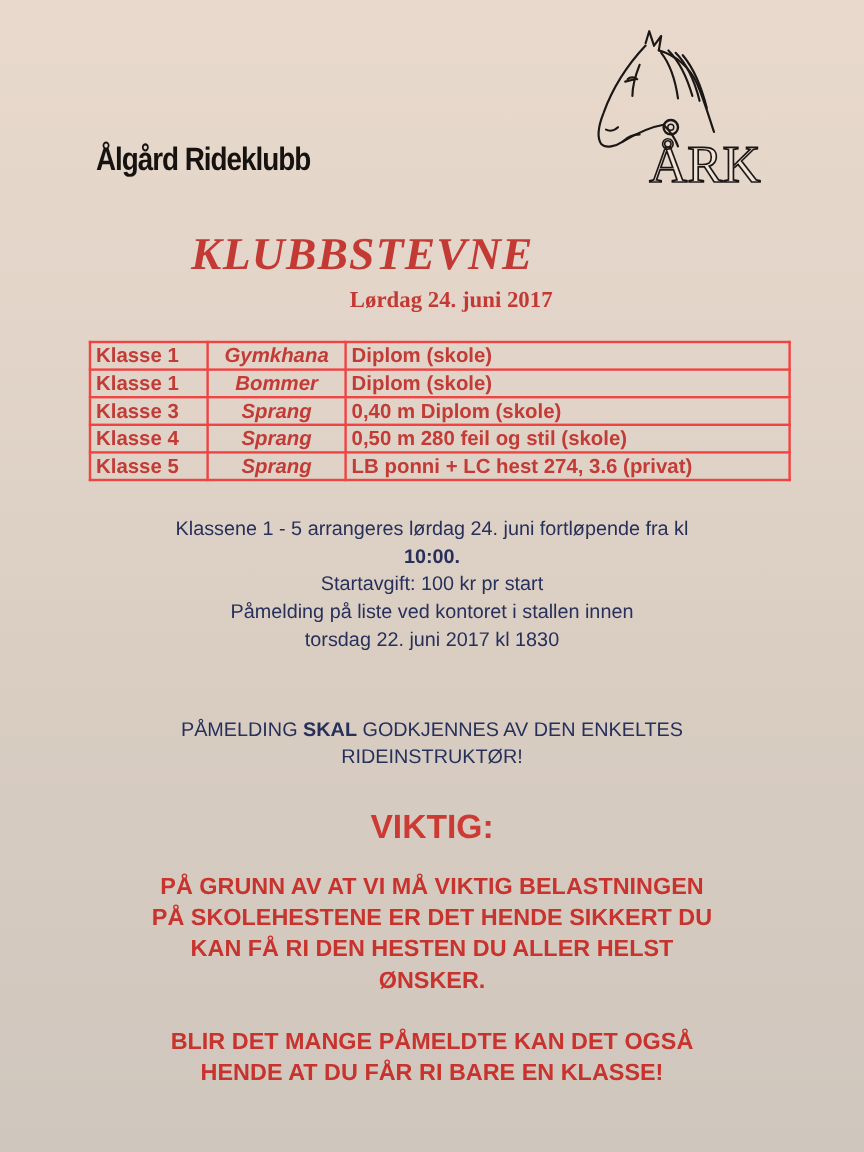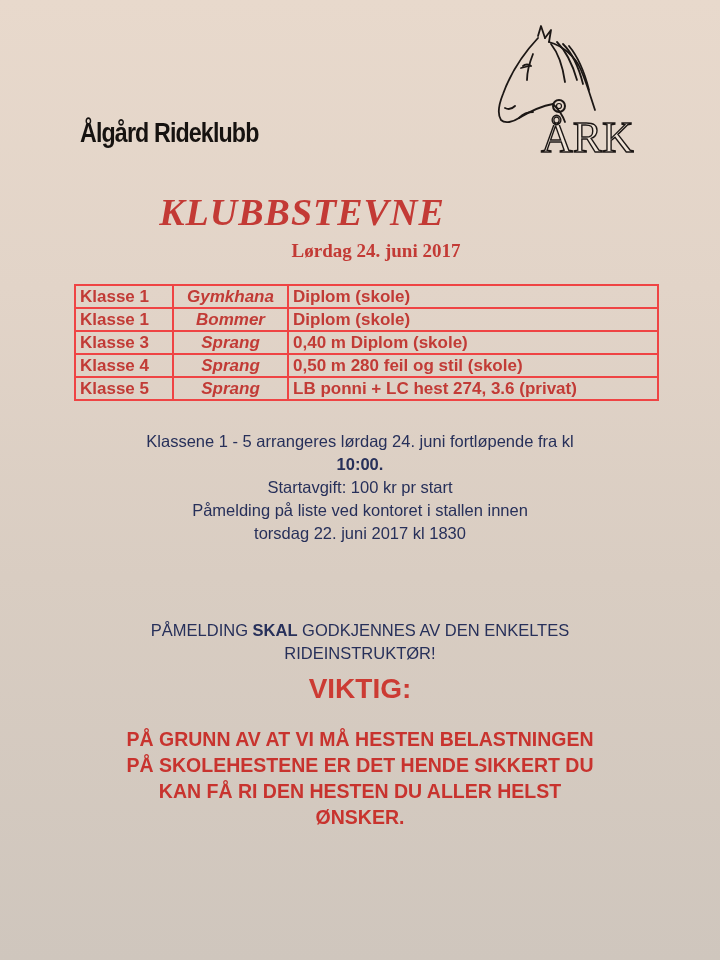--- a/index.html
+++ b/index.html
@@ -38,21 +38,21 @@
     white-space: nowrap;
   }
   td.c-name { width: 88px; }
   td.c-type { width: 105px; text-align: center; font-style: italic; }
   .info {
     position: absolute; left: 0; width: 720px; top: 430px; text-align: center;
     font-size: 16.5px; color: #27305a; line-height: 23px;
   }
   .info .bold { font-weight: bold; }
   .notice {
-    position: absolute; left: 0; width: 720px; top: 619px; text-align: center;
+    position: absolute; left: 0; width: 720px; top: 597px; text-align: center;
     font-size: 16.5px; color: #27305a; line-height: 23px;
   }
   .notice b { font-weight: bold; }
   .important {
     position: absolute; left: 0; width: 720px; top: 673px; text-align: center;
     font-weight: bold; font-size: 28px; color: #cc3b33;
   }
   .warning {
     position: absolute; left: 0; width: 720px; top: 726px; text-align: center;
     font-weight: bold; font-size: 19.5px; color: #c8332e; line-height: 26px;
@@ -134,20 +134,24 @@
   </div>
 
   <div class="notice">
     <span class="line"><span>PÅMELDING </span><b>SKAL</b><span> GODKJENNES AV DEN ENKELTES</span></span>
     <span class="line">RIDEINSTRUKTØR!</span>
   </div>
 
   <div class="important">VIKTIG:</div>
 
   <div class="warning">
-    <span class="line">PÅ GRUNN AV AT VI MÅ HESTEN BELASTNINGEN</span>
+    <span class="line">PÅ GRUNN AV AT VI MÅ VIKTIG BELASTNINGEN</span>
     <span class="line">PÅ SKOLEHESTENE ER DET HENDE SIKKERT DU</span>
     <span class="line">KAN FÅ RI DEN HESTEN DU ALLER HELST</span>
     <span class="line">ØNSKER.</span>
   </div>
 
+  <div class="warning2">
+    <span class="line">BLIR DET MANGE PÅMELDTE KAN DET OGSÅ</span>
+    <span class="line">HENDE AT DU FÅR RI BARE EN KLASSE!</span>
+  </div>
 
 </div>
 
 </body></html>

